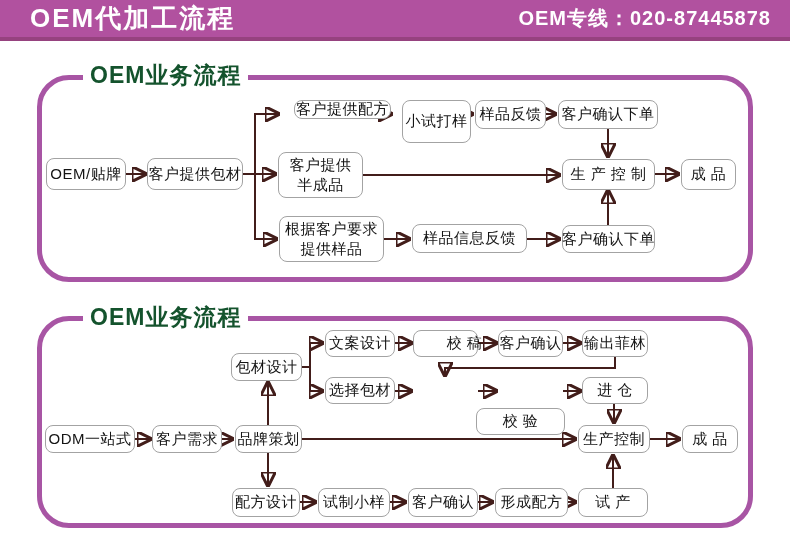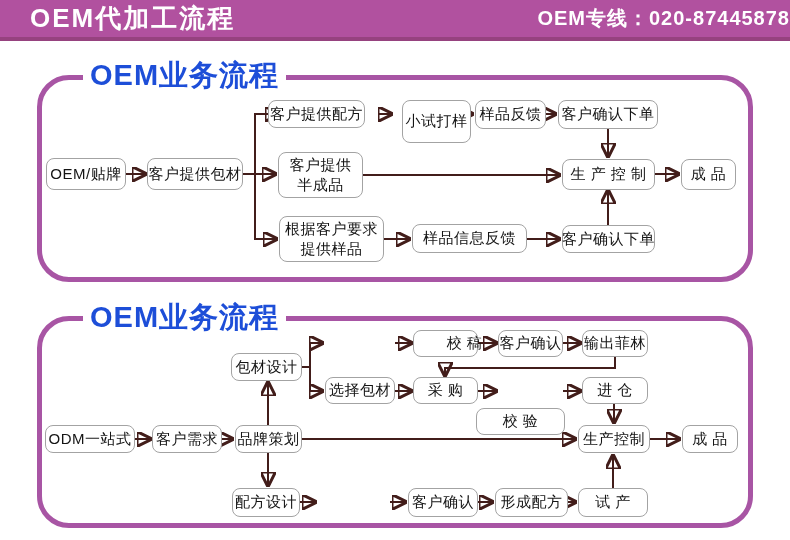--- a/index.html
+++ b/index.html
@@ -12,30 +12,30 @@
     position:absolute;left:0;top:0;width:790px;height:37px;
     background:#b1519f;border-bottom:4px solid #96427f;
     display:flex;align-items:center;justify-content:space-between;gap:18px;
   }
   .header-title{
     color:#ffffff;font-size:26px;font-weight:bold;letter-spacing:2px;
     padding-left:30px;line-height:37px;
   }
   .header-hotline{
     color:#ffffff;font-size:20px;font-weight:bold;letter-spacing:1px;
-    padding-right:0;line-height:37px;
+    padding-right:19px;line-height:37px;
   }
   
   .panel{
     position:absolute;border:5px solid #a855a4;border-radius:32px;background:#ffffff;
     box-sizing:border-box;
   }
   .panel-title{
-    position:absolute;background:#ffffff;color:#1d4ed8;
-    font-size:29px;font-weight:bold;letter-spacing:1px;
+    position:absolute;background:#ffffff;color:#14532d;
+    font-size:23px;font-weight:bold;letter-spacing:1px;
     padding:0 7px;line-height:28px;z-index:3;
   }
   
   .node{
     position:absolute;background:#ffffff;border:1.5px solid #a3a3a3;border-radius:8px;
     display:flex;align-items:center;justify-content:center;
     font-size:15px;color:#141414;letter-spacing:0.5px;white-space:nowrap;
     box-sizing:border-box;z-index:2;padding:0 2px;
   }
   .node.two{flex-direction:column;line-height:20px;}
@@ -95,55 +95,56 @@
     <path d="M390,502 H404" marker-end="url(#ah)"></path>
     <path d="M478,502 H491" marker-end="url(#ah)"></path>
     <path d="M568,502 H574" marker-end="url(#ah)"></path>
   </svg>
 
   <div class="panel" style="left:37px;top:75px;width:716px;height:207px;"></div>
   <div class="panel-title" style="left:83px;top:61px;">OEM业务流程</div>
 
   <div class="node" style="left:46px;top:158px;width:80px;height:32px;">OEM/贴牌</div>
   <div class="node" style="left:147px;top:158px;width:96px;height:32px;">客户提供包材</div>
-  <div class="node" style="left:268px;top:100px;width:97px;height:28px;">客户提供配方</div>
+  <div class="node" style="left:294px;top:100px;width:97px;height:19px;">客户提供配方</div>
   <div class="node" style="left:402px;top:100px;width:69px;height:43px;">小试打样</div>
   <div class="node" style="left:475px;top:100px;width:71px;height:29px;">样品反馈</div>
   <div class="node" style="left:558px;top:100px;width:100px;height:29px;">客户确认下单</div>
   <div class="node two" style="left:278px;top:152px;width:85px;height:46px;text-align:right;">
     <div>客户提供</div>
     <div>半成品</div>
   </div>
   <div class="node" style="left:562px;top:159px;width:93px;height:31px;">生 产 控 制</div>
   <div class="node" style="left:681px;top:159px;width:55px;height:31px;">成 品</div>
   <div class="node two" style="left:279px;top:216px;width:105px;height:46px;">
     <div>根据客户要求</div>
     <div>提供样品</div>
   </div>
   <div class="node" style="left:412px;top:224px;width:115px;height:29px;">样品信息反馈</div>
   <div class="node" style="left:562px;top:225px;width:93px;height:28px;">客户确认下单</div>
 
   <div class="panel" style="left:37px;top:316px;width:716px;height:212px;"></div>
   <div class="panel-title" style="left:83px;top:303px;">OEM业务流程</div>
 
+  <div class="node" style="left:325px;top:330px;width:70px;height:27px;">文案设计</div>
   <div class="node" style="left:413px;top:330px;width:65px;height:27px;padding-left:40px;">校 稿</div>
   <div class="node" style="left:498px;top:330px;width:65px;height:27px;">客户确认</div>
   <div class="node" style="left:582px;top:330px;width:66px;height:27px;">输出菲林</div>
 
   <div class="node" style="left:325px;top:377px;width:70px;height:27px;">选择包材</div>
-  <div class="node" style="left:413px;top:377px;width:65px;height:27px;">采 购</div>
   <div class="node" style="left:476px;top:377px;width:89px;height:27px;margin-top:31px;">校 验</div>
   <div class="node" style="left:582px;top:377px;width:66px;height:27px;">进 仓</div>
 
   <div class="node" style="left:231px;top:353px;width:71px;height:28px;">包材设计</div>
 
   <div class="node" style="left:45px;top:425px;width:90px;height:28px;">ODM一站式</div>
   <div class="node" style="left:152px;top:425px;width:70px;height:28px;">客户需求</div>
   <div class="node" style="left:235px;top:425px;width:67px;height:28px;">品牌策划</div>
   <div class="node" style="left:578px;top:425px;width:72px;height:28px;">生产控制</div>
   <div class="node" style="left:682px;top:425px;width:56px;height:28px;">成 品</div>
 
   <div class="node" style="left:232px;top:488px;width:68px;height:29px;">配方设计</div>
+  <div class="node" style="left:318px;top:488px;width:72px;height:29px;">试制小样</div>
   <div class="node" style="left:408px;top:488px;width:70px;height:29px;">客户确认</div>
   <div class="node" style="left:495px;top:488px;width:73px;height:29px;">形成配方</div>
   <div class="node" style="left:578px;top:488px;width:70px;height:29px;">试 产</div>
 
 </div>
 
 </body></html>

